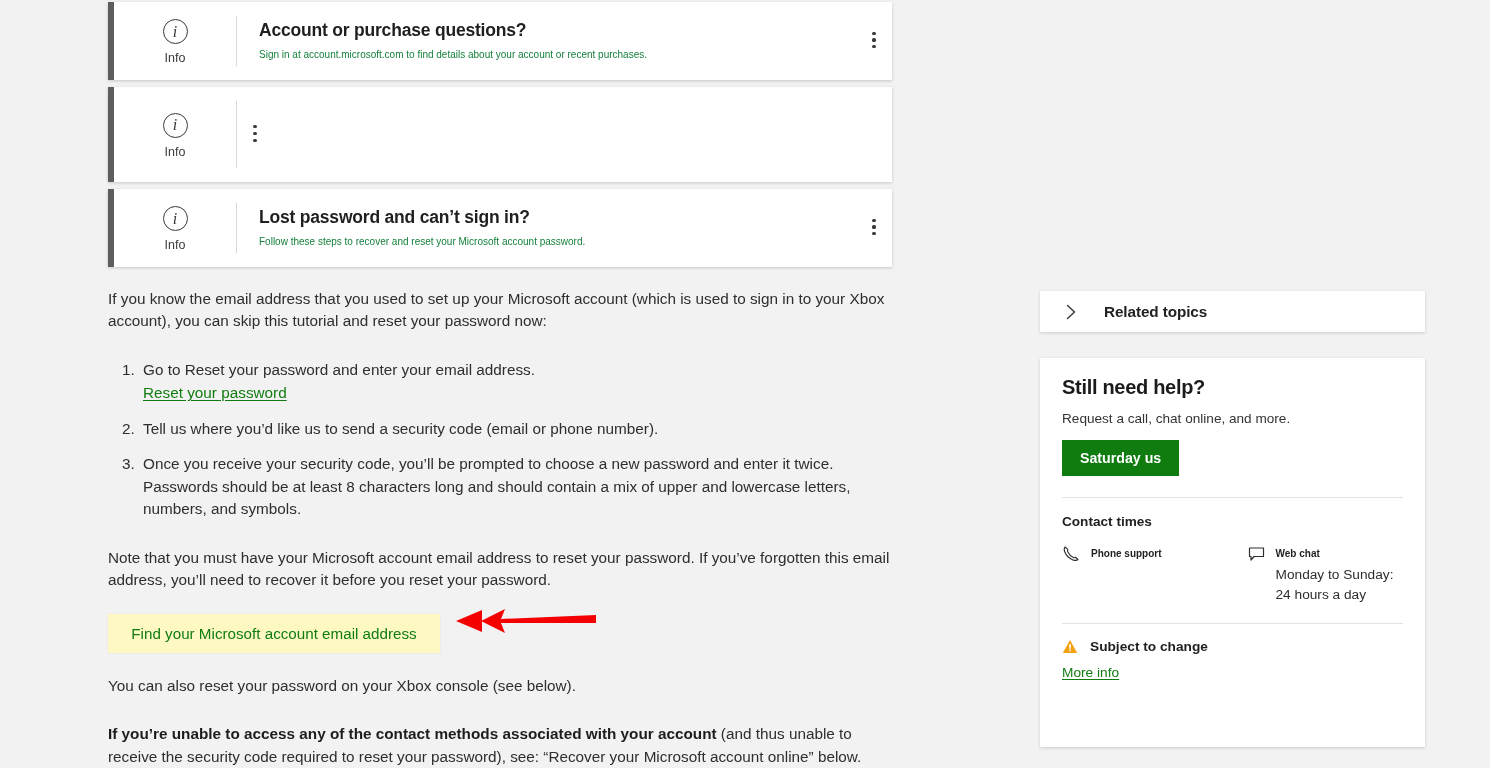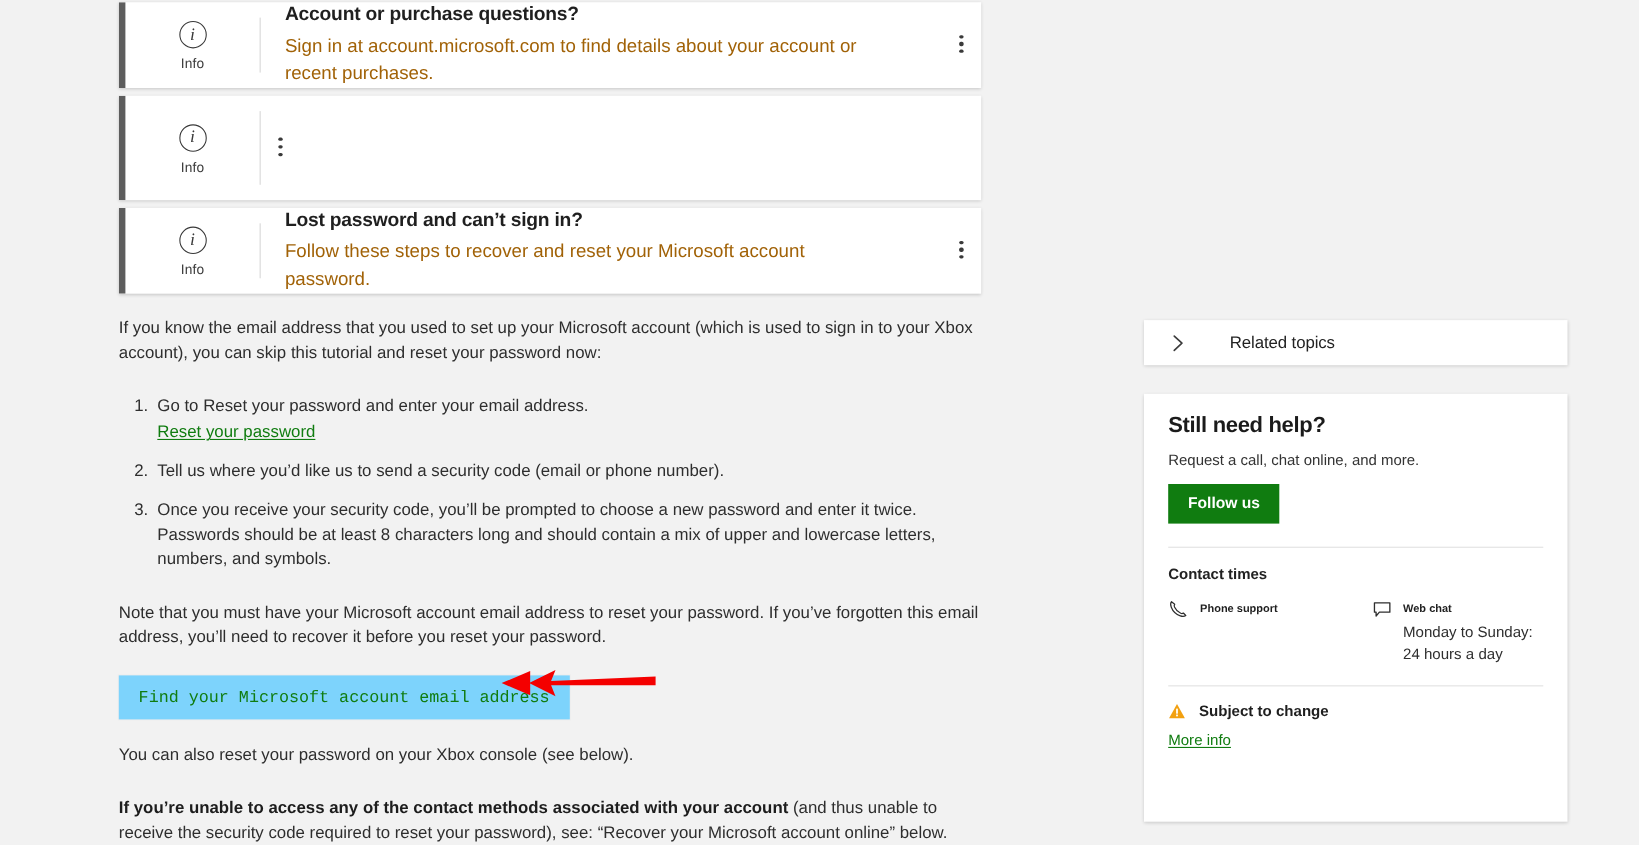--- a/index.html
+++ b/index.html
@@ -33,21 +33,21 @@
     border-radius: 50%;
     display: flex; align-items: center; justify-content: center;
     font-family: "Liberation Serif", serif;
     font-size: 16px; line-height: 1; color: #3a3a3a;
     font-style: italic; font-weight: 400;
   }
   .info-kind { font-size: 12.5px; color: #3c3c3c; margin-top: 7px; letter-spacing: .1px; }
   .info-sep { width: 1px; background: #d8d8d8; margin: 14px 0; flex: 0 0 1px; }
   .info-body { flex: 1; padding: 0 14px 0 22px; display: flex; flex-direction: column; justify-content: center; }
   .info-title { font-size: 17.5px; font-weight: 700; color: #1f1f1f; letter-spacing: -.2px; line-height: 1.25; }
-  .info-desc { font-size: 17px; color: #a16207; line-height: 1.45; margin-top: 6px; max-width: 540px; }
+  .info-desc { font-size: 10px; color: #15803d; line-height: 1.45; margin-top: 6px; max-width: 540px; }
   .kebab {
     width: 36px; flex: 0 0 36px;
     display: flex; flex-direction: column; align-items: center; justify-content: center;
     gap: 3.5px; padding-bottom: 2px; cursor: pointer;
   }
   .kebab i { display: block; width: 3.2px; height: 3.2px; background: #3a3a3a; border-radius: 50%; }
 
   #card0 { top: 2px;   height: 78px; }
   #card1 { top: 87px;  height: 95px; }
   #card2 { top: 189px; height: 78px; }
@@ -80,45 +80,45 @@
     color: #107c10;
     text-decoration: underline;
     text-underline-offset: 2px;
     font-size: 15.3px;
     cursor: pointer;
     margin-top: 1px;
   }
 
   .find-btn {
     display: inline-block;
-    background: #7dd3fc;
+    background: #fef9c3;
     border: none;
     color: #107c10;
-    font-family: Liberation Mono, monospace;
+    font-family: Liberation Sans, sans-serif;
     font-size: 15.2px;
     padding: 11px 18px;
     cursor: pointer;
     box-shadow: 0 0 0 1px rgba(0,0,0,0.02);
     min-width: 332px;
     text-align: center;
   }
 
   
   #arrow { position: absolute; left: 448px; top: 604px; width: 150px; height: 34px; pointer-events: none; }
 
   
   .rail-panel {
     position: absolute;
     left: 1040px; width: 385px;
     background: #ffffff;
     box-shadow: 0 1px 3px rgba(0,0,0,0.16);
   }
   #related { top: 291px; height: 41px; display: flex; align-items: center; padding-left: 22px; cursor: pointer; }
   .chev { width: 18px; height: 18px; flex: 0 0 18px; color: #3c3c3c; }
-  .related-label { font-size: 15.3px; font-weight: 400; color: #222; margin-left: 38px; letter-spacing: -.1px; }
+  .related-label { font-size: 15.3px; font-weight: 700; color: #222; margin-left: 24px; letter-spacing: -.1px; }
 
   #help { top: 358px; height: 389px; padding: 18px 22px 0 22px; }
   .help-title { font-size: 20px; font-weight: 700; color: #1b1b1b; letter-spacing: -.3px; }
   .help-sub { font-size: 13.6px; color: #333; margin-top: 12px; }
   .contact-btn {
     margin-top: 14px;
     background: #107c10;
     color: #ffffff;
     border: none;
     font-family: "Liberation Sans", sans-serif;
@@ -240,21 +240,21 @@
   <div class="rail-panel" id="related">
     <svg class="chev" viewBox="0 0 18 18">
       <path d="M5.5 2.5 L12.5 9 L5.5 15.5" fill="none" stroke="#3c3c3c" stroke-width="1.5" stroke-linecap="round" stroke-linejoin="round"></path>
     </svg>
     <span class="related-label">Related topics</span>
   </div>
 
   <div class="rail-panel" id="help">
     <div class="help-title">Still need help?</div>
     <div class="help-sub">Request a call, chat online, and more.</div>
-    <button class="contact-btn">Follow us</button>
+    <button class="contact-btn">Saturday us</button>
 
     <div class="hr"></div>
 
     <div class="ct-head">Contact times</div>
 
     <div class="ct-grid">
       <div class="ct-col">
         <div class="ct-row">
           <svg class="ct-ico" viewBox="0 0 20 17">
             <path d="M3 2 C2 3.2 2 5 2.8 7 C4.2 10.6 7.4 13.6 11 14.9 C13 15.6 14.8 15.5 16 14.5 L13.8 12.3 C13.1 12.8 12.3 12.9 11.4 12.5 C9 11.4 6.8 9.2 5.7 6.8 C5.3 5.9 5.4 5.1 5.9 4.4 Z" fill="none" stroke="#2e2e2e" stroke-width="1.1" stroke-linejoin="round"></path>

